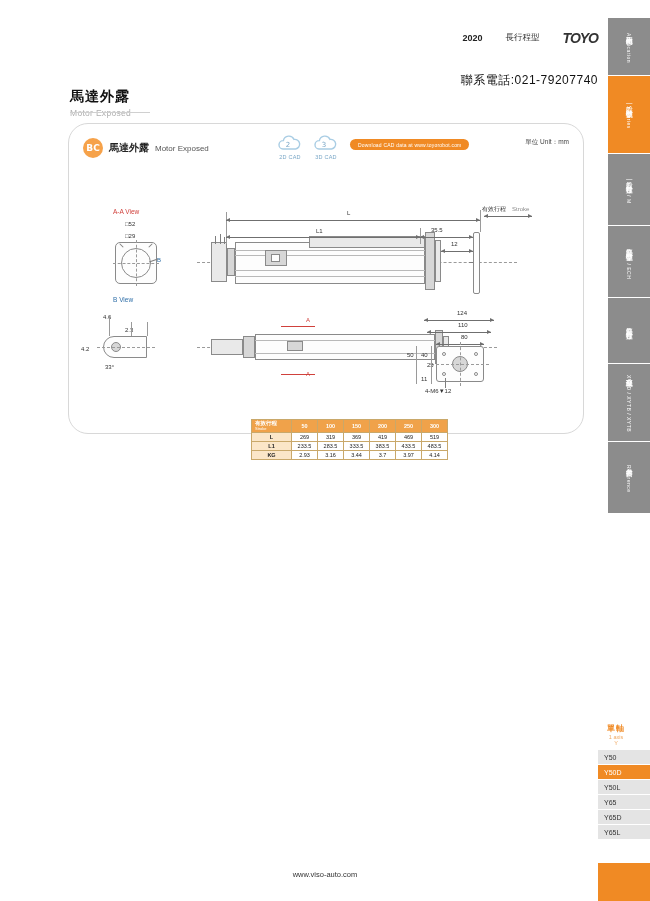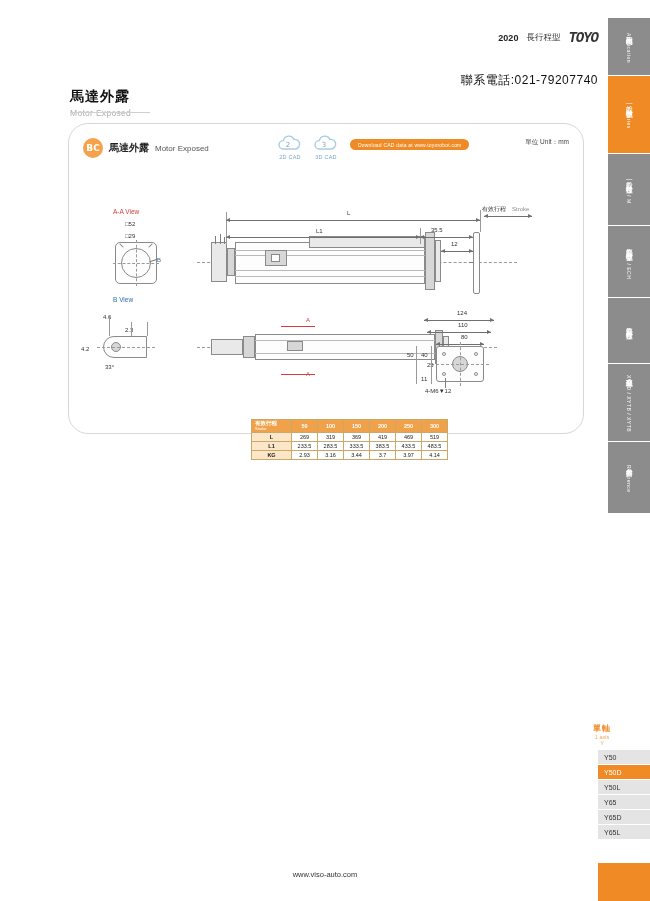--- a/index.html
+++ b/index.html
@@ -31,28 +31,28 @@
     line-height: 1.35;
     letter-spacing: 0.5px;
     text-align: center;
   }
   .rail-tab .vtxt .sub { font-size: 5px; opacity: .95; }
   .rail-tab.active { background: #f08a24; }
 
   
   .top-head {
     position: absolute; top: 30px; right: 52px;
-    display: flex; align-items: center; gap: 8px;
+    display: flex; align-items: center; gap: 23px;
   }
   .top-head .year { font-size: 9px; font-weight: bold; color: #222; }
   .top-head .cat  { font-size: 8.5px; color: #333; }
   .toyo-logo {
     font-size: 14px; font-weight: bold; color: #333;
     letter-spacing: -1px; font-style: italic;
-    font-family: Liberation Mono, monospace;
+    font-family: Liberation Sans, sans-serif;
   }
 
   .phone {
     position: absolute; top: 72px; right: 52px;
     font-size: 12px; color: #111; letter-spacing: .5px;
   }
 
   
   .page-title-wrap { position:absolute; left: 70px; top: 88px; }
   .page-title {
@@ -127,21 +127,21 @@
   .spec-table td, .spec-table th {
     border: 1px solid #c9a86a; padding: 1px 0; text-align:center; height: 9px;
   }
   .spec-table .hdr { background:#f0a24a; color:#fff; font-weight:bold; }
   .spec-table .rowhdr { background:#fbe6c8; font-weight:bold; width: 40px; }
   .spec-table td.val { width: 26px; background:#fff; }
   .spec-table .hdr.corner { width:40px; text-align:left; padding-left:3px; line-height:1.05; }
   .spec-table .hdr.corner .sm { font-size:4px; font-weight:normal; display:block; }
 
   
-  .yaxis-head { position:absolute; right: 18px; top: 723px; text-align:center; width: 60px; }
+  .yaxis-head { position:absolute; right: 4px; top: 723px; text-align:center; width: 60px; }
   .yaxis-head .cn { font-size: 8px; color:#f08a24; font-weight:bold; letter-spacing:1px; }
   .yaxis-head .en { font-size: 5.5px; color:#f0a860; }
   .ylist { position:absolute; right: 0; top: 750px; width: 52px; }
   .yitem {
     height: 15px; border-bottom: 1px solid #fff; background:#e4e4e4;
     font-size: 7px; color:#333; display:flex; align-items:center; padding-left: 6px;
   }
   .yitem.active { background:#f08a24; color:#fff; }
 
   .footer-url {

